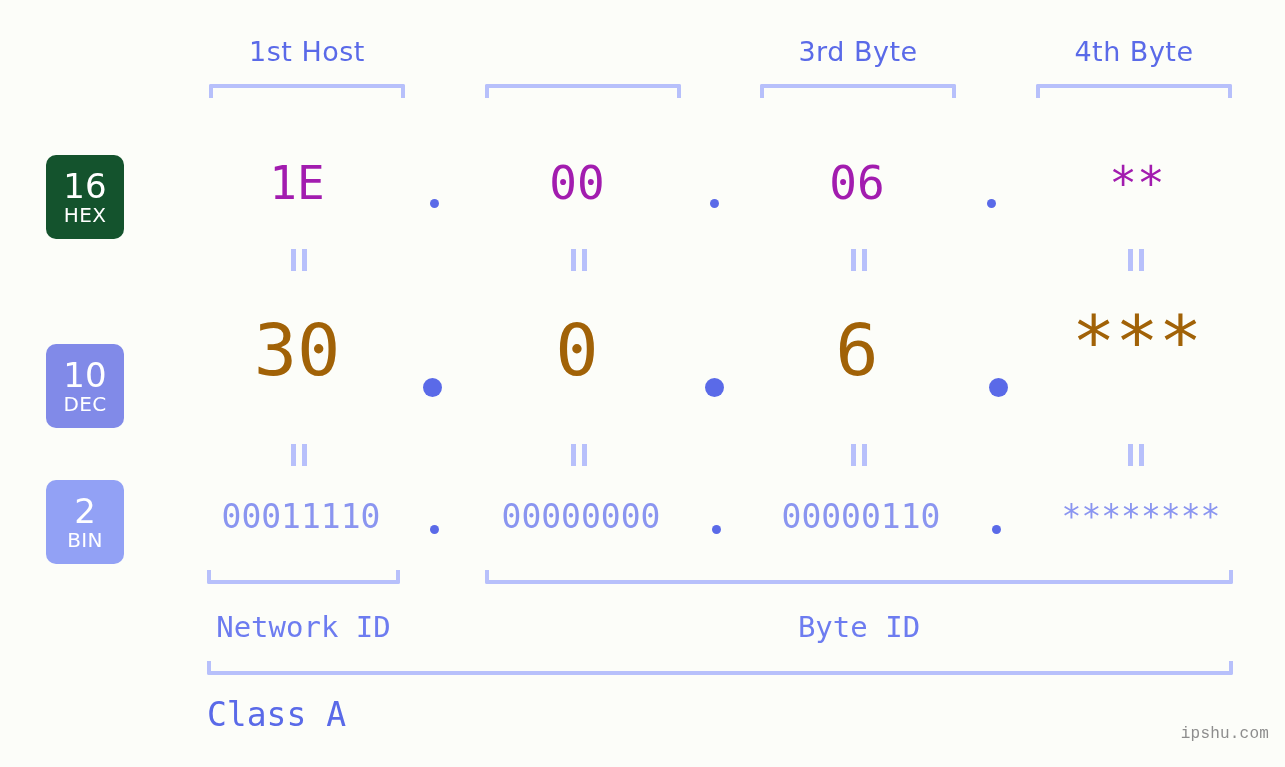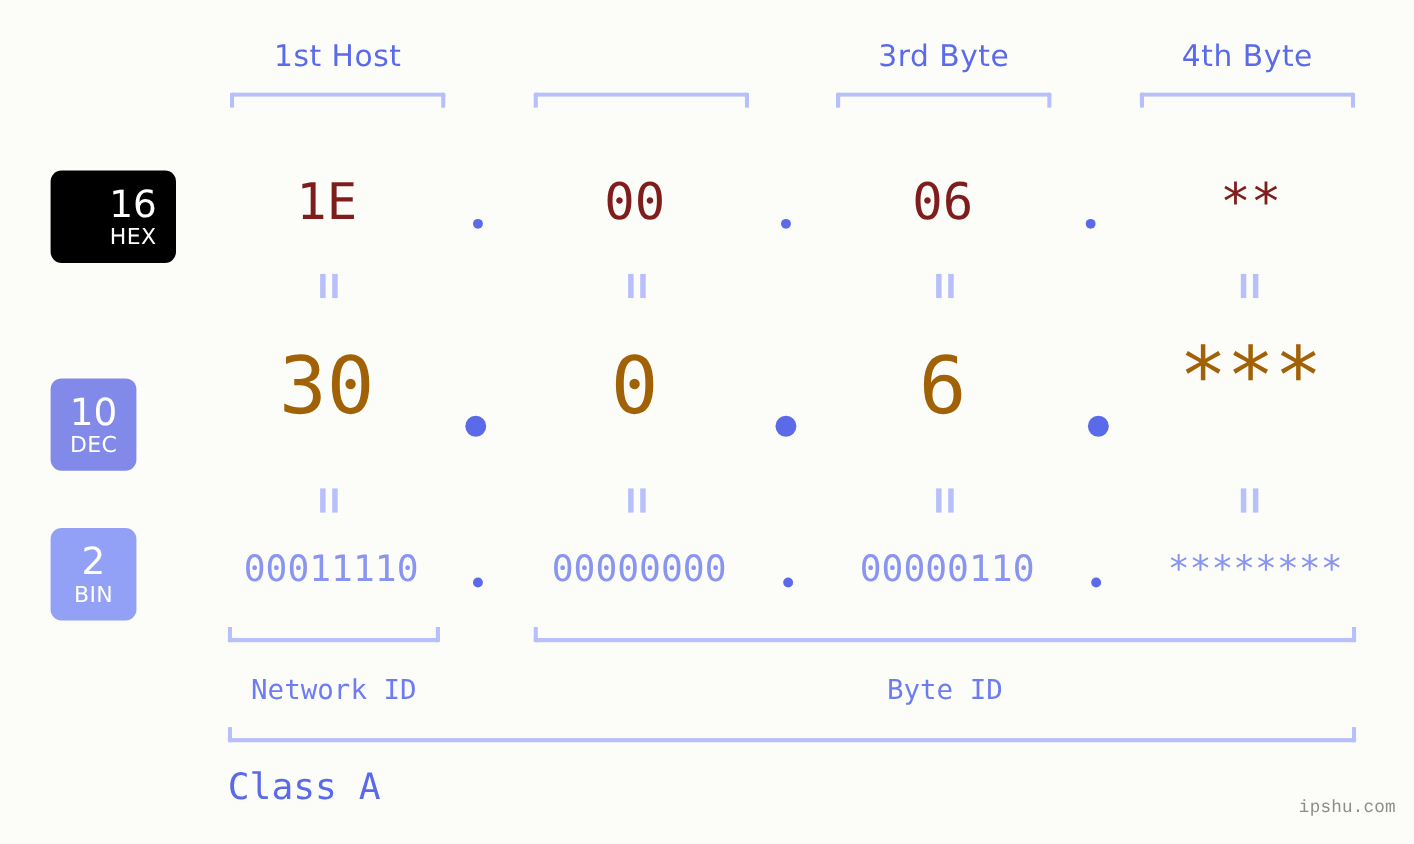--- a/index.html
+++ b/index.html
@@ -84,21 +84,21 @@
   
   .val {
     position: absolute;
     text-align: center;
     white-space: nowrap;
     font-family: "DejaVu Sans Mono", monospace;
   }
   .row-hex .val {
     font-size: 46px;
     line-height: 46px;
-    color: #7f1d1d;
+    color: #a21caf;
     top: 160px;
     height: 52px;
   }
   .row-dec .val {
     font-size: 72px;
     line-height: 90px;
     color: #a16207;
     top: 305px;
     height: 100px;
   }
@@ -135,21 +135,21 @@
     background: #b7c0fb;
   }
   .eq-1 { top: 249px; }
   .eq-2 { top: 444px; }
 
   
   .id-label {
     position: absolute;
     text-align: center;
     font-family: "DejaVu Sans Mono", monospace;
-    font-size: 25px;
+    font-size: 29px;
     line-height: 30px;
     color: #6d7cf0;
     white-space: nowrap;
   }
 
   .class-label {
     position: absolute;
     text-align: left;
     font-family: "DejaVu Sans Mono", monospace;
     font-size: 33px;
@@ -175,21 +175,21 @@
 
   <div class="byte-label" style="left:209px;width:196px;">1st Host</div>
   <div class="byte-label" style="left:760px;width:196px;">3rd Byte</div>
   <div class="byte-label" style="left:1036px;width:196px;">4th Byte</div>
 
   <div class="bracket-top" style="left:209px;top:84px;width:196px;"></div>
   <div class="bracket-top" style="left:485px;top:84px;width:196px;"></div>
   <div class="bracket-top" style="left:760px;top:84px;width:196px;"></div>
   <div class="bracket-top" style="left:1036px;top:84px;width:196px;"></div>
 
-  <div class="badge" style="top:155px;background:#000000;padding-left:36px;">
+  <div class="badge" style="top:155px;background:#14532d;">
     <span class="num">16</span>
     <span class="word">HEX</span>
   </div>
 
   <div class="row-hex">
     <div class="val" style="left:199px;width:196px;">1E</div>
     <div class="val" style="left:479px;width:196px;">00</div>
     <div class="val" style="left:759px;width:196px;">06</div>
     <div class="val star-hex" style="left:1039px;width:196px;">**</div>
   </div>

